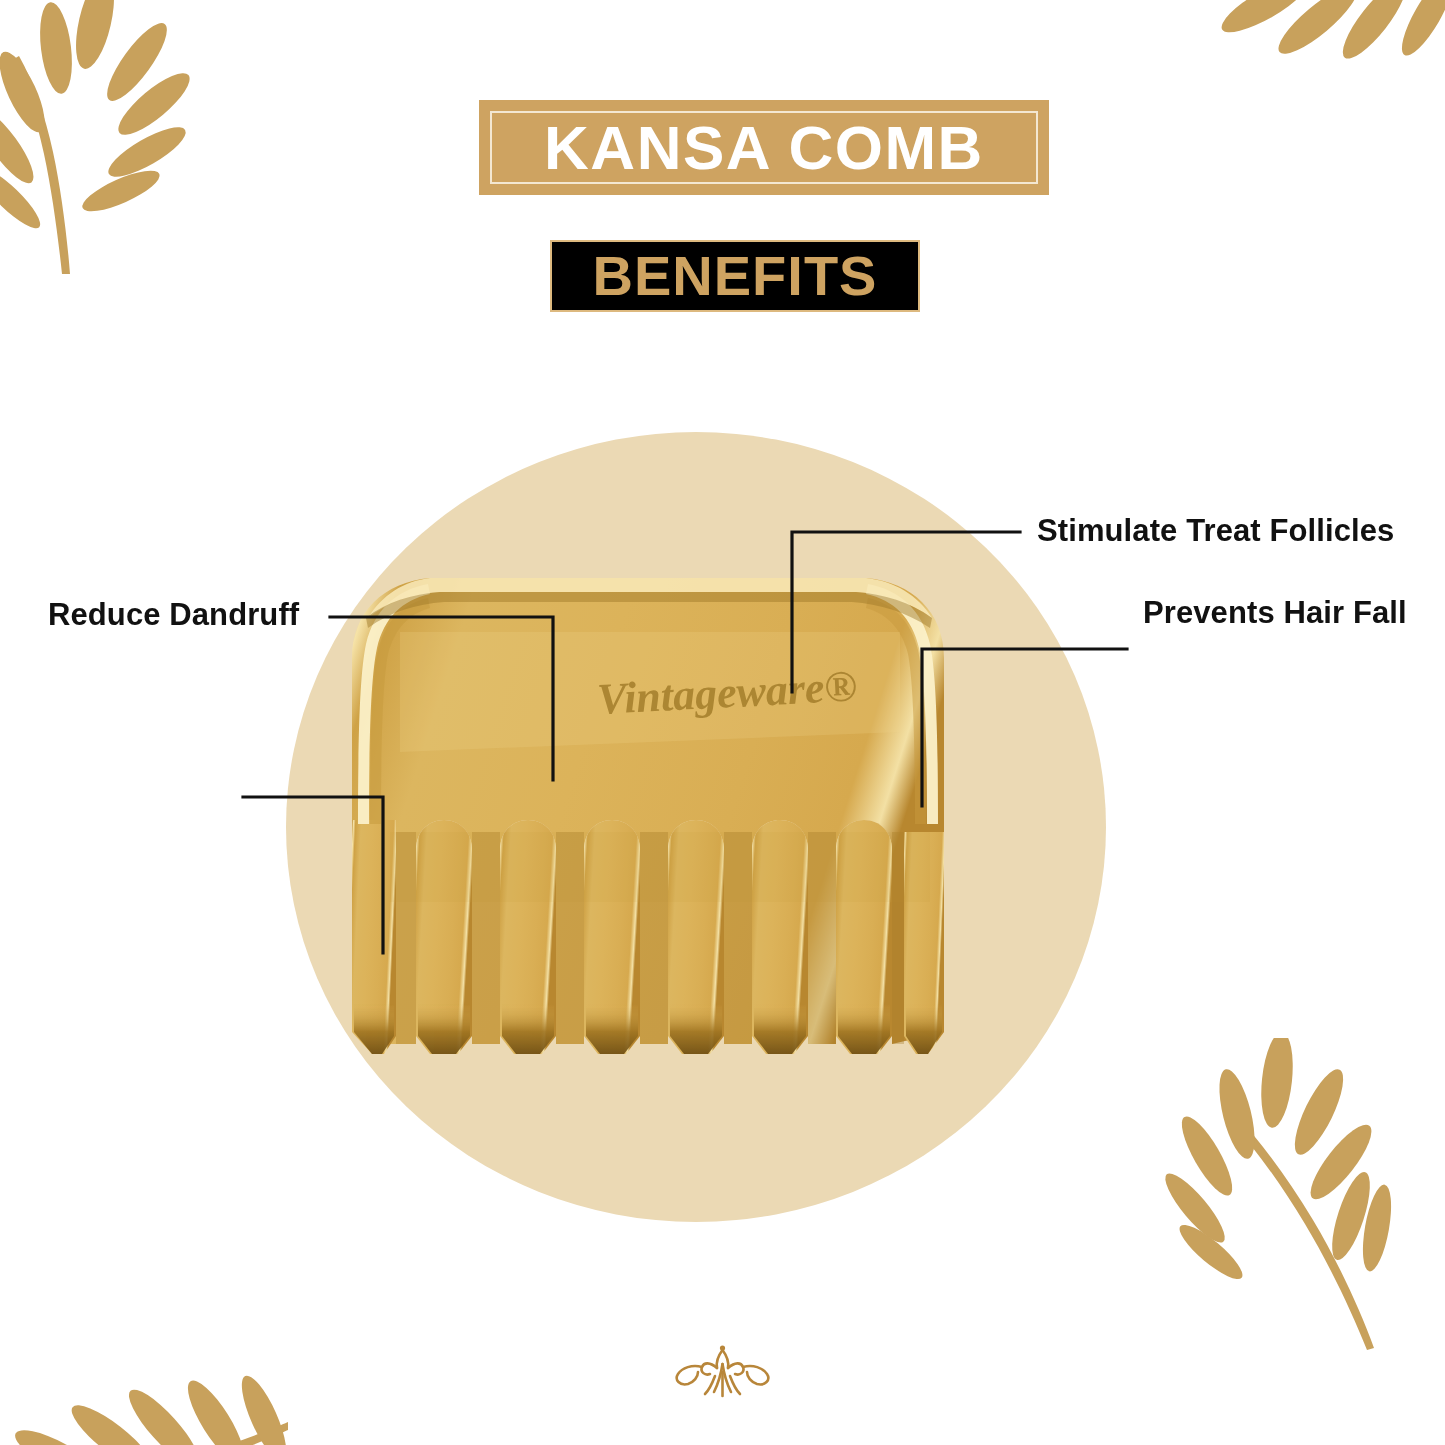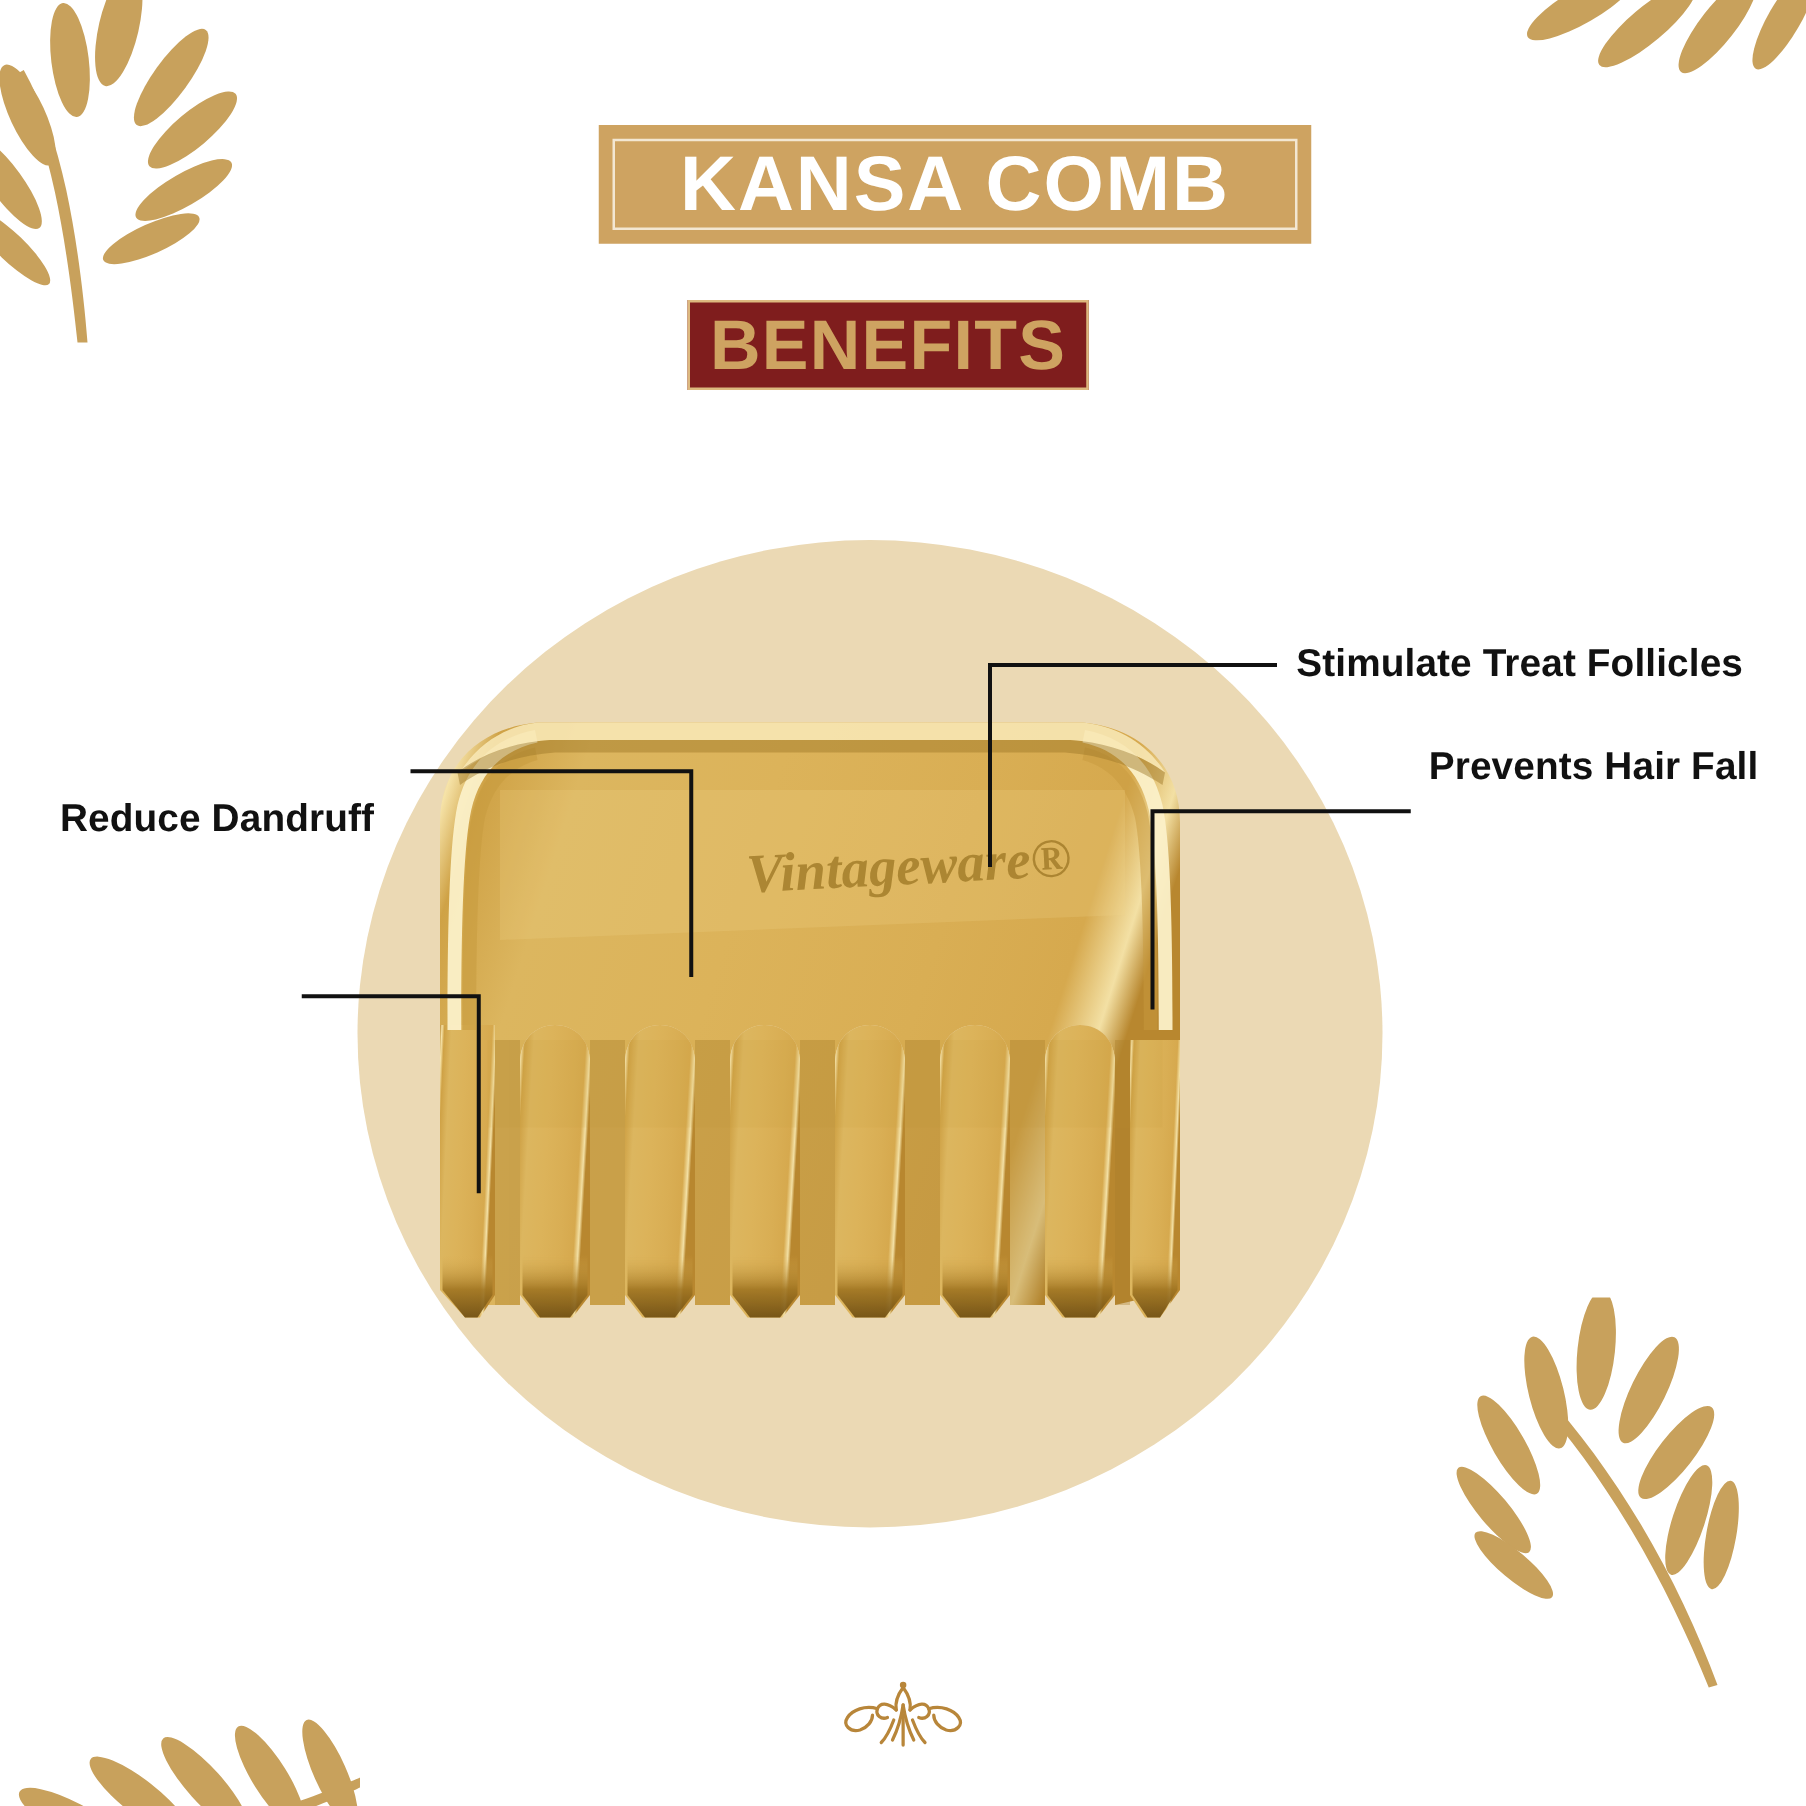--- a/index.html
+++ b/index.html
@@ -41,23 +41,23 @@
     font-size:62px;
     font-weight:bold;
     letter-spacing:1.5px;
     line-height:1;
     white-space:nowrap;
   }
 
   .subtitle-box {
     position:absolute;
     left:550px; top:240px;
-    width:321px; height:72px;
+    width:370px; height:72px;
     border:2px solid #ddb97f;
-    background:#7f1d1d;
+    background:#000000;
     display:flex; align-items:center; justify-content:center;
   }
   .subtitle-text {
     color:#cea361;
     font-size:56px;
     font-weight:bold;
     letter-spacing:1px;
     line-height:1;
     white-space:nowrap;
   }
@@ -79,21 +79,21 @@
   
   .callout {
     position:absolute;
     color:#111111;
     font-size:31px;
     font-weight:bold;
     line-height:1.22;
     letter-spacing:0.1px;
     white-space:pre;
   }
-  .cal-reduce   { left:48px;  top:596px;margin-top:40px; }
+  .cal-reduce   { left:48px;  top:596px; }
   .cal-treat    { left:62px;  top:760px; }
   .cal-stim     { left:1037px;top:512px; }
   .cal-prevent  { left:1143px;top:594px; }
 
   .leader { position:absolute; pointer-events:none; }
 
   
   .ornament { position:absolute; left:660px; top:1342px; width:125px; height:72px; }
 </style>
 </head>

